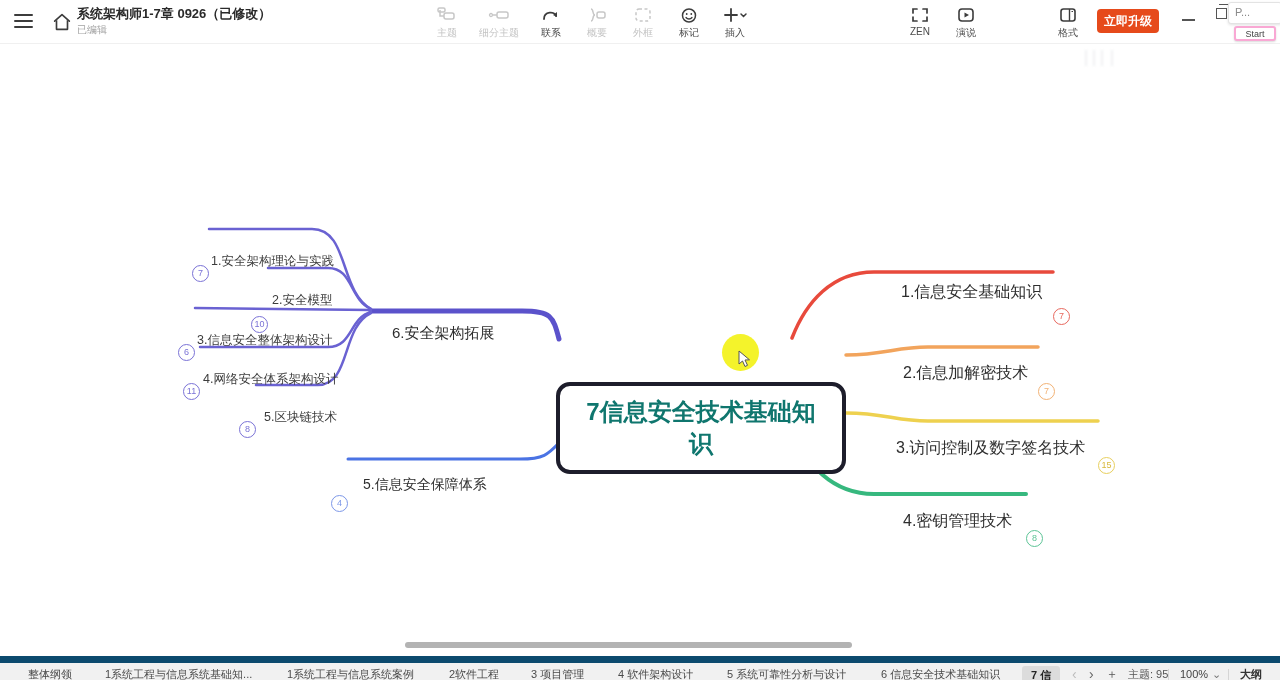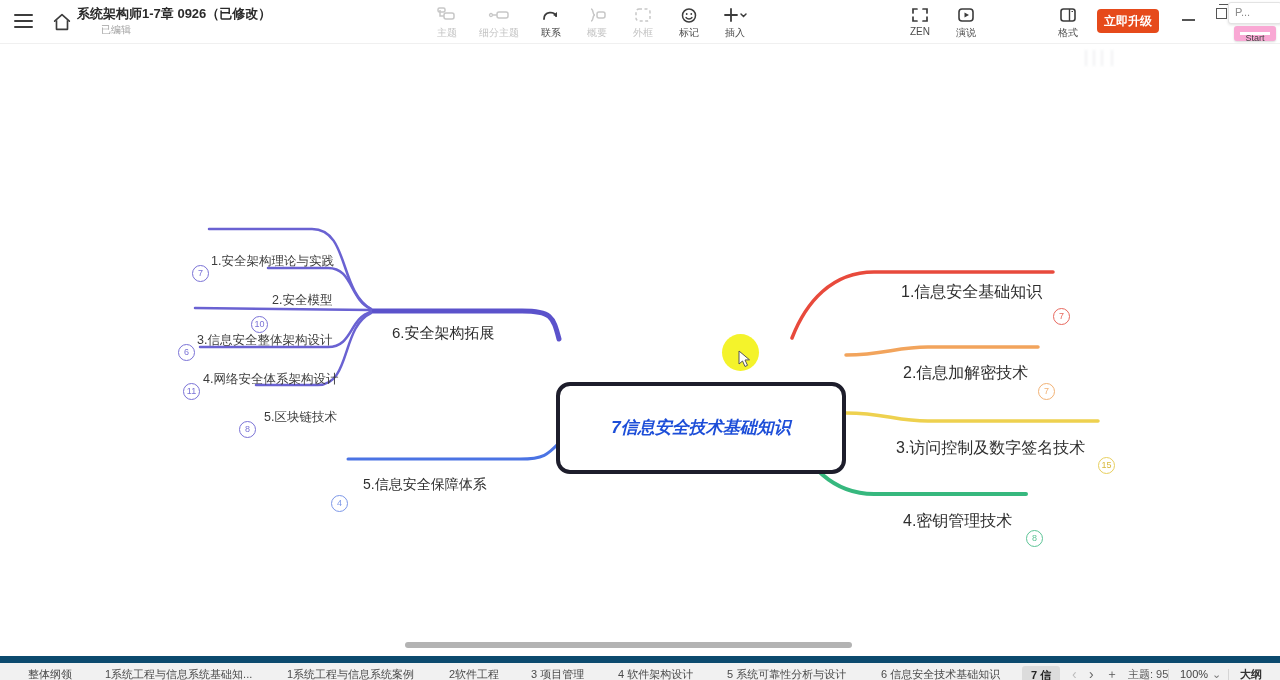--- a/index.html
+++ b/index.html
@@ -7,21 +7,21 @@
     font-family:"Liberation Sans","DejaVu Sans",sans-serif; }
   #app { position:relative; width:1280px; height:648px; background:#fff; }
 
   
   #topbar { position:absolute; left:0; top:0; width:1280px; height:44px; background:#fff;
     border-bottom:1px solid #f0f0f0; z-index:30; }
   .hamburger { position:absolute; left:14px; top:14px; width:19px; height:14px; cursor:pointer; }
   .hamburger span { display:block; height:2px; background:#3c3c3c; margin-bottom:4px; border-radius:1px; }
   .home-btn { position:absolute; left:51px; top:11px; width:22px; height:22px; }
   .doc-title { position:absolute; left:77px; top:5px; font-size:13px; font-weight:bold; color:#2a2a2a; white-space:nowrap; }
-  .doc-sub { position:absolute; left:77px; top:23px; font-size:10px; color:#a2a2a2;margin-left:24px; }
+  .doc-sub { position:absolute; left:77px; top:23px; font-size:10px; color:#a2a2a2; }
 
   .tb-group { position:absolute; top:5px; display:flex; }
   .tb-item { width:46px; text-align:center; cursor:pointer; }
   .tb-item.wide { width:58px; }
   .tb-item .ticon { height:20px; display:flex; align-items:center; justify-content:center; }
   .tb-item .tlabel { font-size:10px; color:#4a4a4a; margin-top:1px; white-space:nowrap; }
   .tb-item.disabled .tlabel { color:#c3c3c3; }
   .stroke-on { stroke:#3c3c3c; } .stroke-off { stroke:#c7c7c7; }
 
   .upgrade-btn { position:absolute; left:1097px; top:9px; width:62px; height:24px; background:#e64a1b;
@@ -29,37 +29,37 @@
     line-height:24px; cursor:pointer; }
   .win-min { position:absolute; left:1182px; top:19px; width:13px; height:2px; background:#555; cursor:pointer; }
   .win-restore { position:absolute; left:1216px; top:8px; width:11px; height:11px; border:1.5px solid #555; cursor:pointer; }
   .win-restore:before { content:""; position:absolute; left:2px; top:-5px; width:10px; height:10px;
     border-top:1.5px solid #555; border-right:1.5px solid #555; }
 
   .rec-popup { position:absolute; left:1228px; top:2px; width:54px; height:22px; background:#fff;
     border:1px solid #e3e3e3; border-radius:3px; box-shadow:0 1px 3px rgba(0,0,0,.12);
     font-size:11px; color:#8a8a8a; padding:3px 0 0 6px; }
   .rec-start { position:absolute; left:1234px; top:26px; width:42px; height:15px; background:#fff;
-    border:6px solid #f9a8d4; border-radius:3px; font-size:9px; color:#444; text-align:center;
+    border:2px solid #f9a8d4; border-radius:3px; font-size:9px; color:#444; text-align:center;
     line-height:13px; cursor:pointer; box-shadow:0 1px 2px rgba(0,0,0,.15); }
 
   .watermark { position:absolute; left:1085px; top:46px; width:170px; height:26px; opacity:.14;
     background:
       linear-gradient(90deg,#9aa4b0 0 2px,transparent 2px 8px,#9aa4b0 8px 10px,transparent 10px 16px,#9aa4b0 16px 18px,transparent 18px 26px,#9aa4b0 26px 28px,transparent 28px) 0 4px/100% 16px no-repeat;
     filter:blur(1.2px); }
 
   
   #canvas { position:absolute; left:0; top:44px; width:1280px; height:612px; background:#fff; overflow:hidden; }
   #map-svg { position:absolute; left:0; top:0; pointer-events:none; }
 
   .central-node { position:absolute; left:556px; top:338px; width:290px; height:92px; background:#fff;
     border:4px solid #1d1d2b; border-radius:14px; display:flex; align-items:center; justify-content:center;
     cursor:pointer; z-index:5; }
-  .central-node .ctext { width:252px; font-size:17px; font-weight:bold; color:#1d4ed8; text-align:center;
-    line-height:1.35; word-break:break-all;font-style:italic; }
+  .central-node .ctext { width:252px; font-size:24px; font-weight:bold; color:#0f766e; text-align:center;
+    line-height:1.35; word-break:break-all; }
 
   .branch-label { position:absolute; white-space:nowrap; color:#2e2e2e; cursor:pointer; }
   .lab-r { font-size:16px; font-weight:500; }
   .lab-sub { font-size:12.5px; color:#3c3c3c; }
   .lab-main-l { font-size:15px; font-weight:500; }
 
   .badge { position:absolute; width:17px; height:17px; border-radius:50%; background:#fff;
     font-size:9px; text-align:center; line-height:15px; cursor:pointer; z-index:6; }
   .bd-purple { border:1.5px solid #7a72d6; color:#7a72d6; }
   .bd-blue   { border:1.5px solid #7c97e8; color:#7c97e8; }

